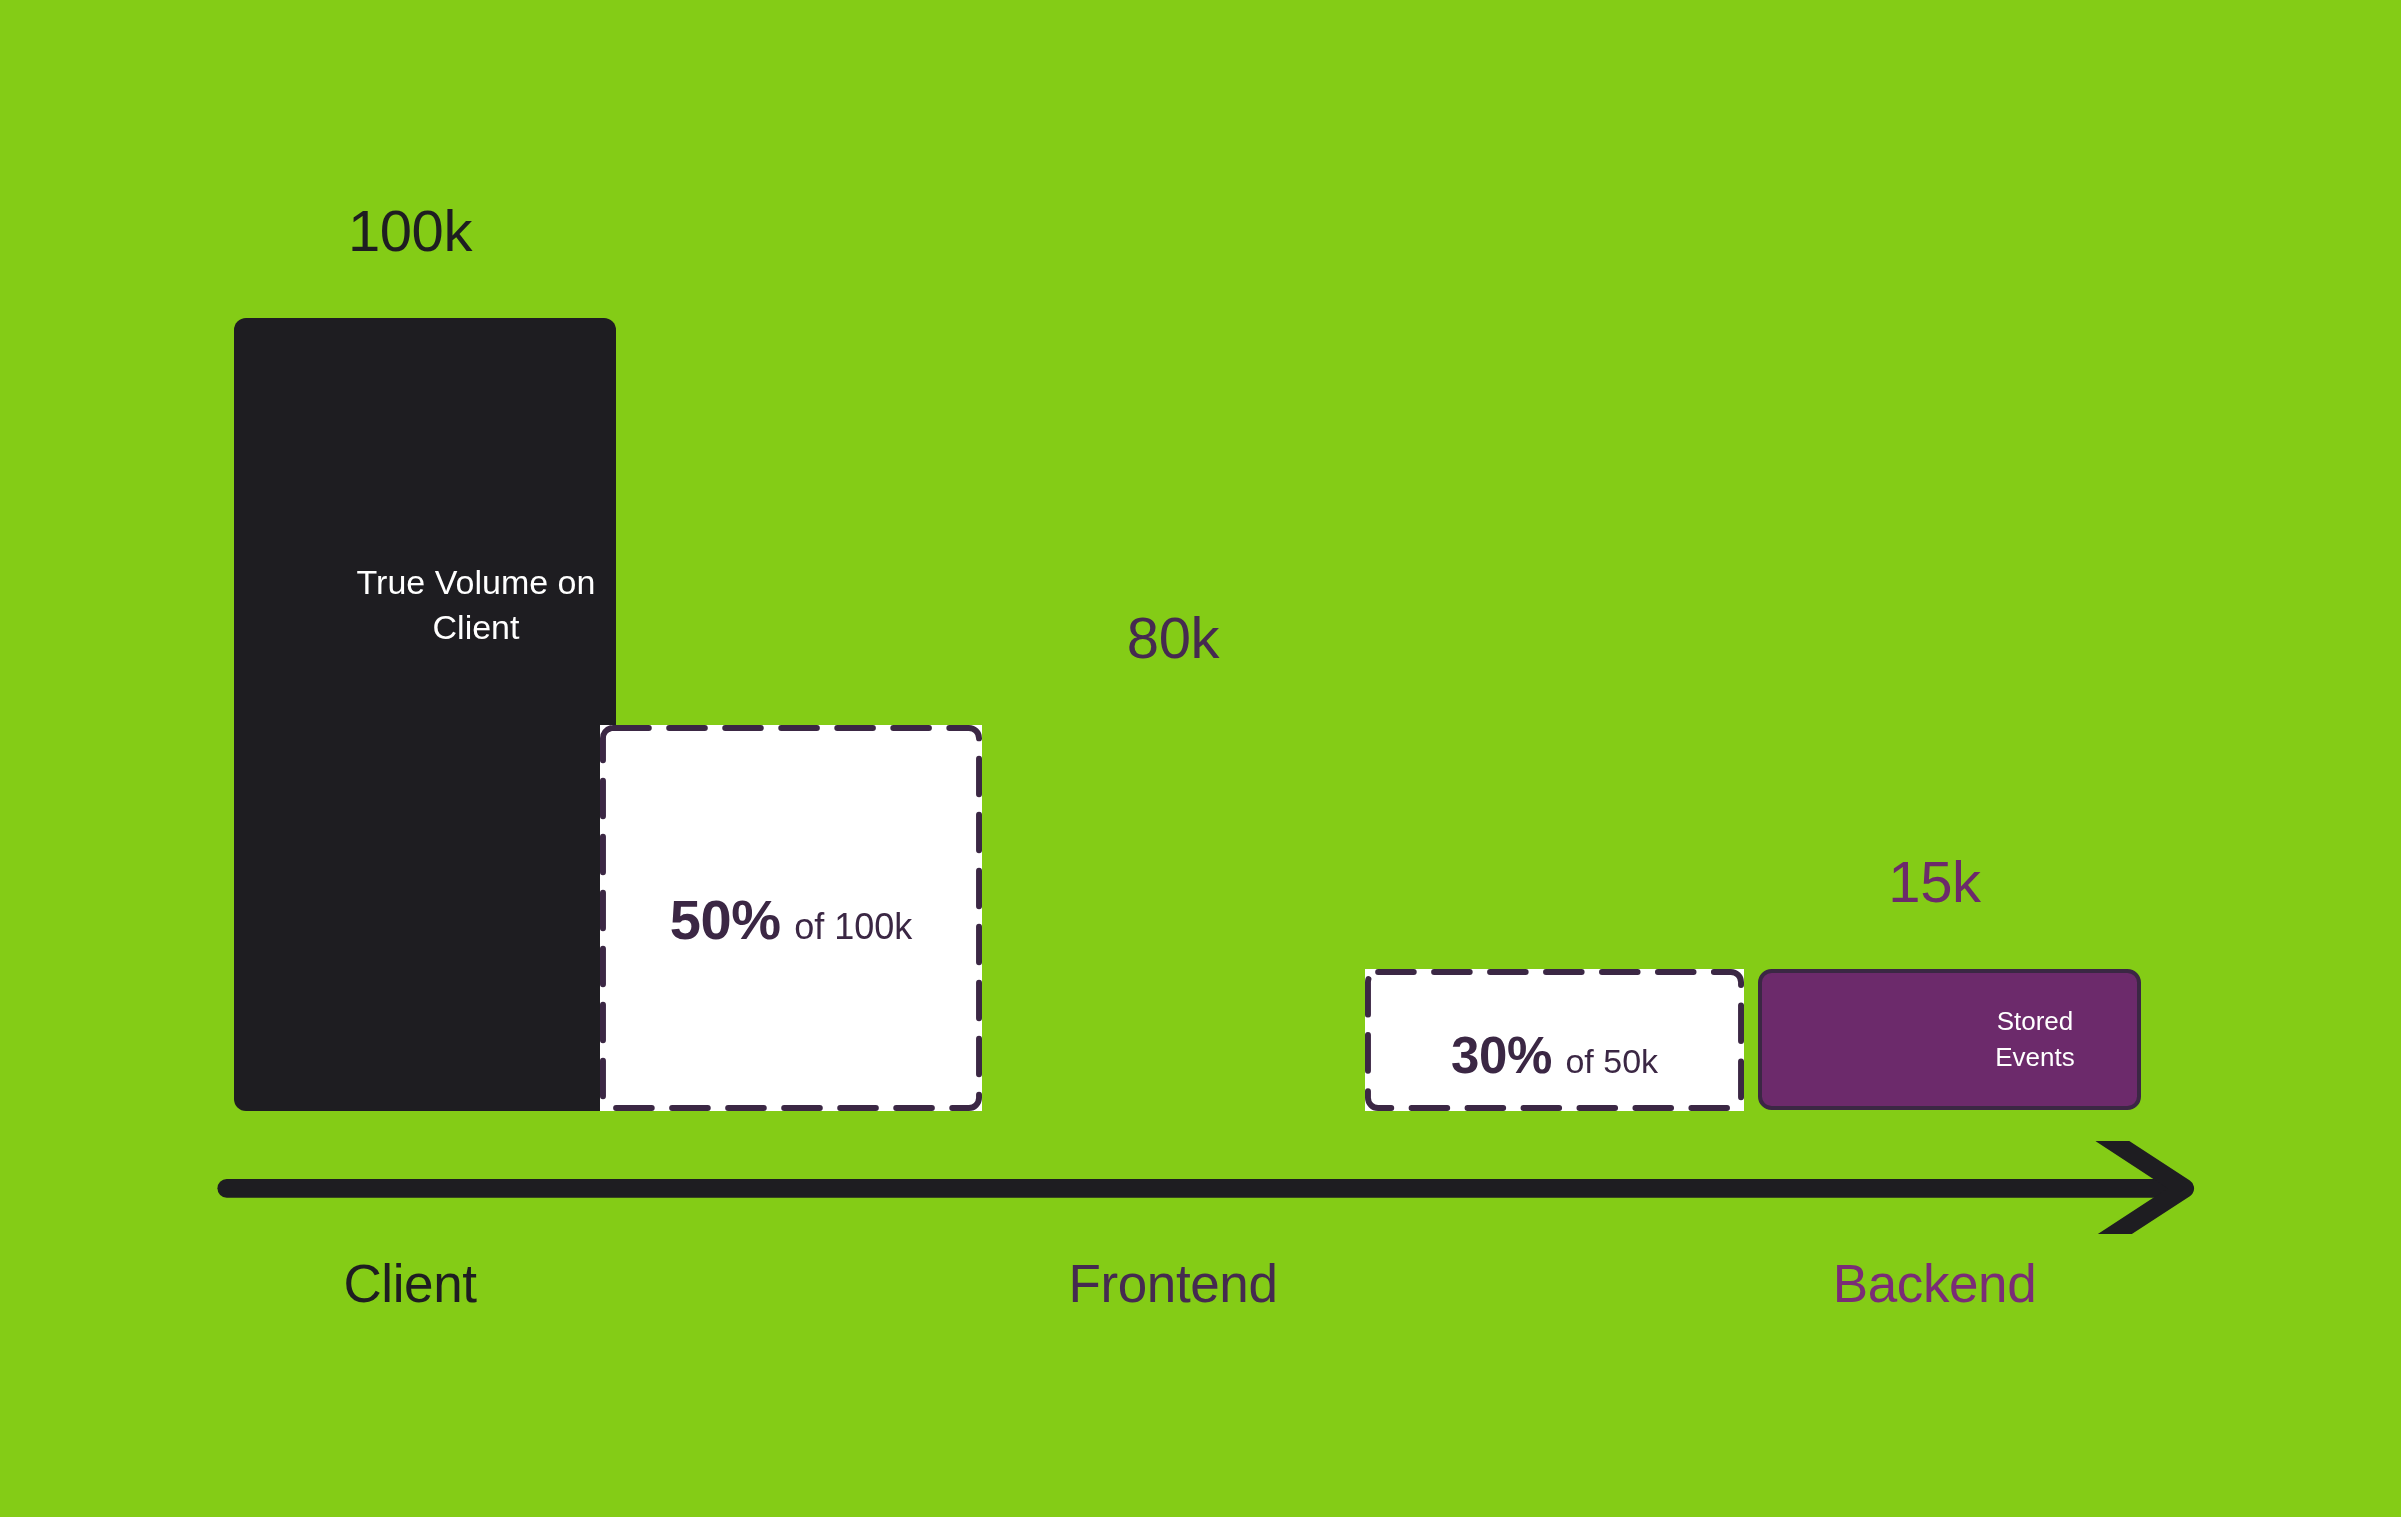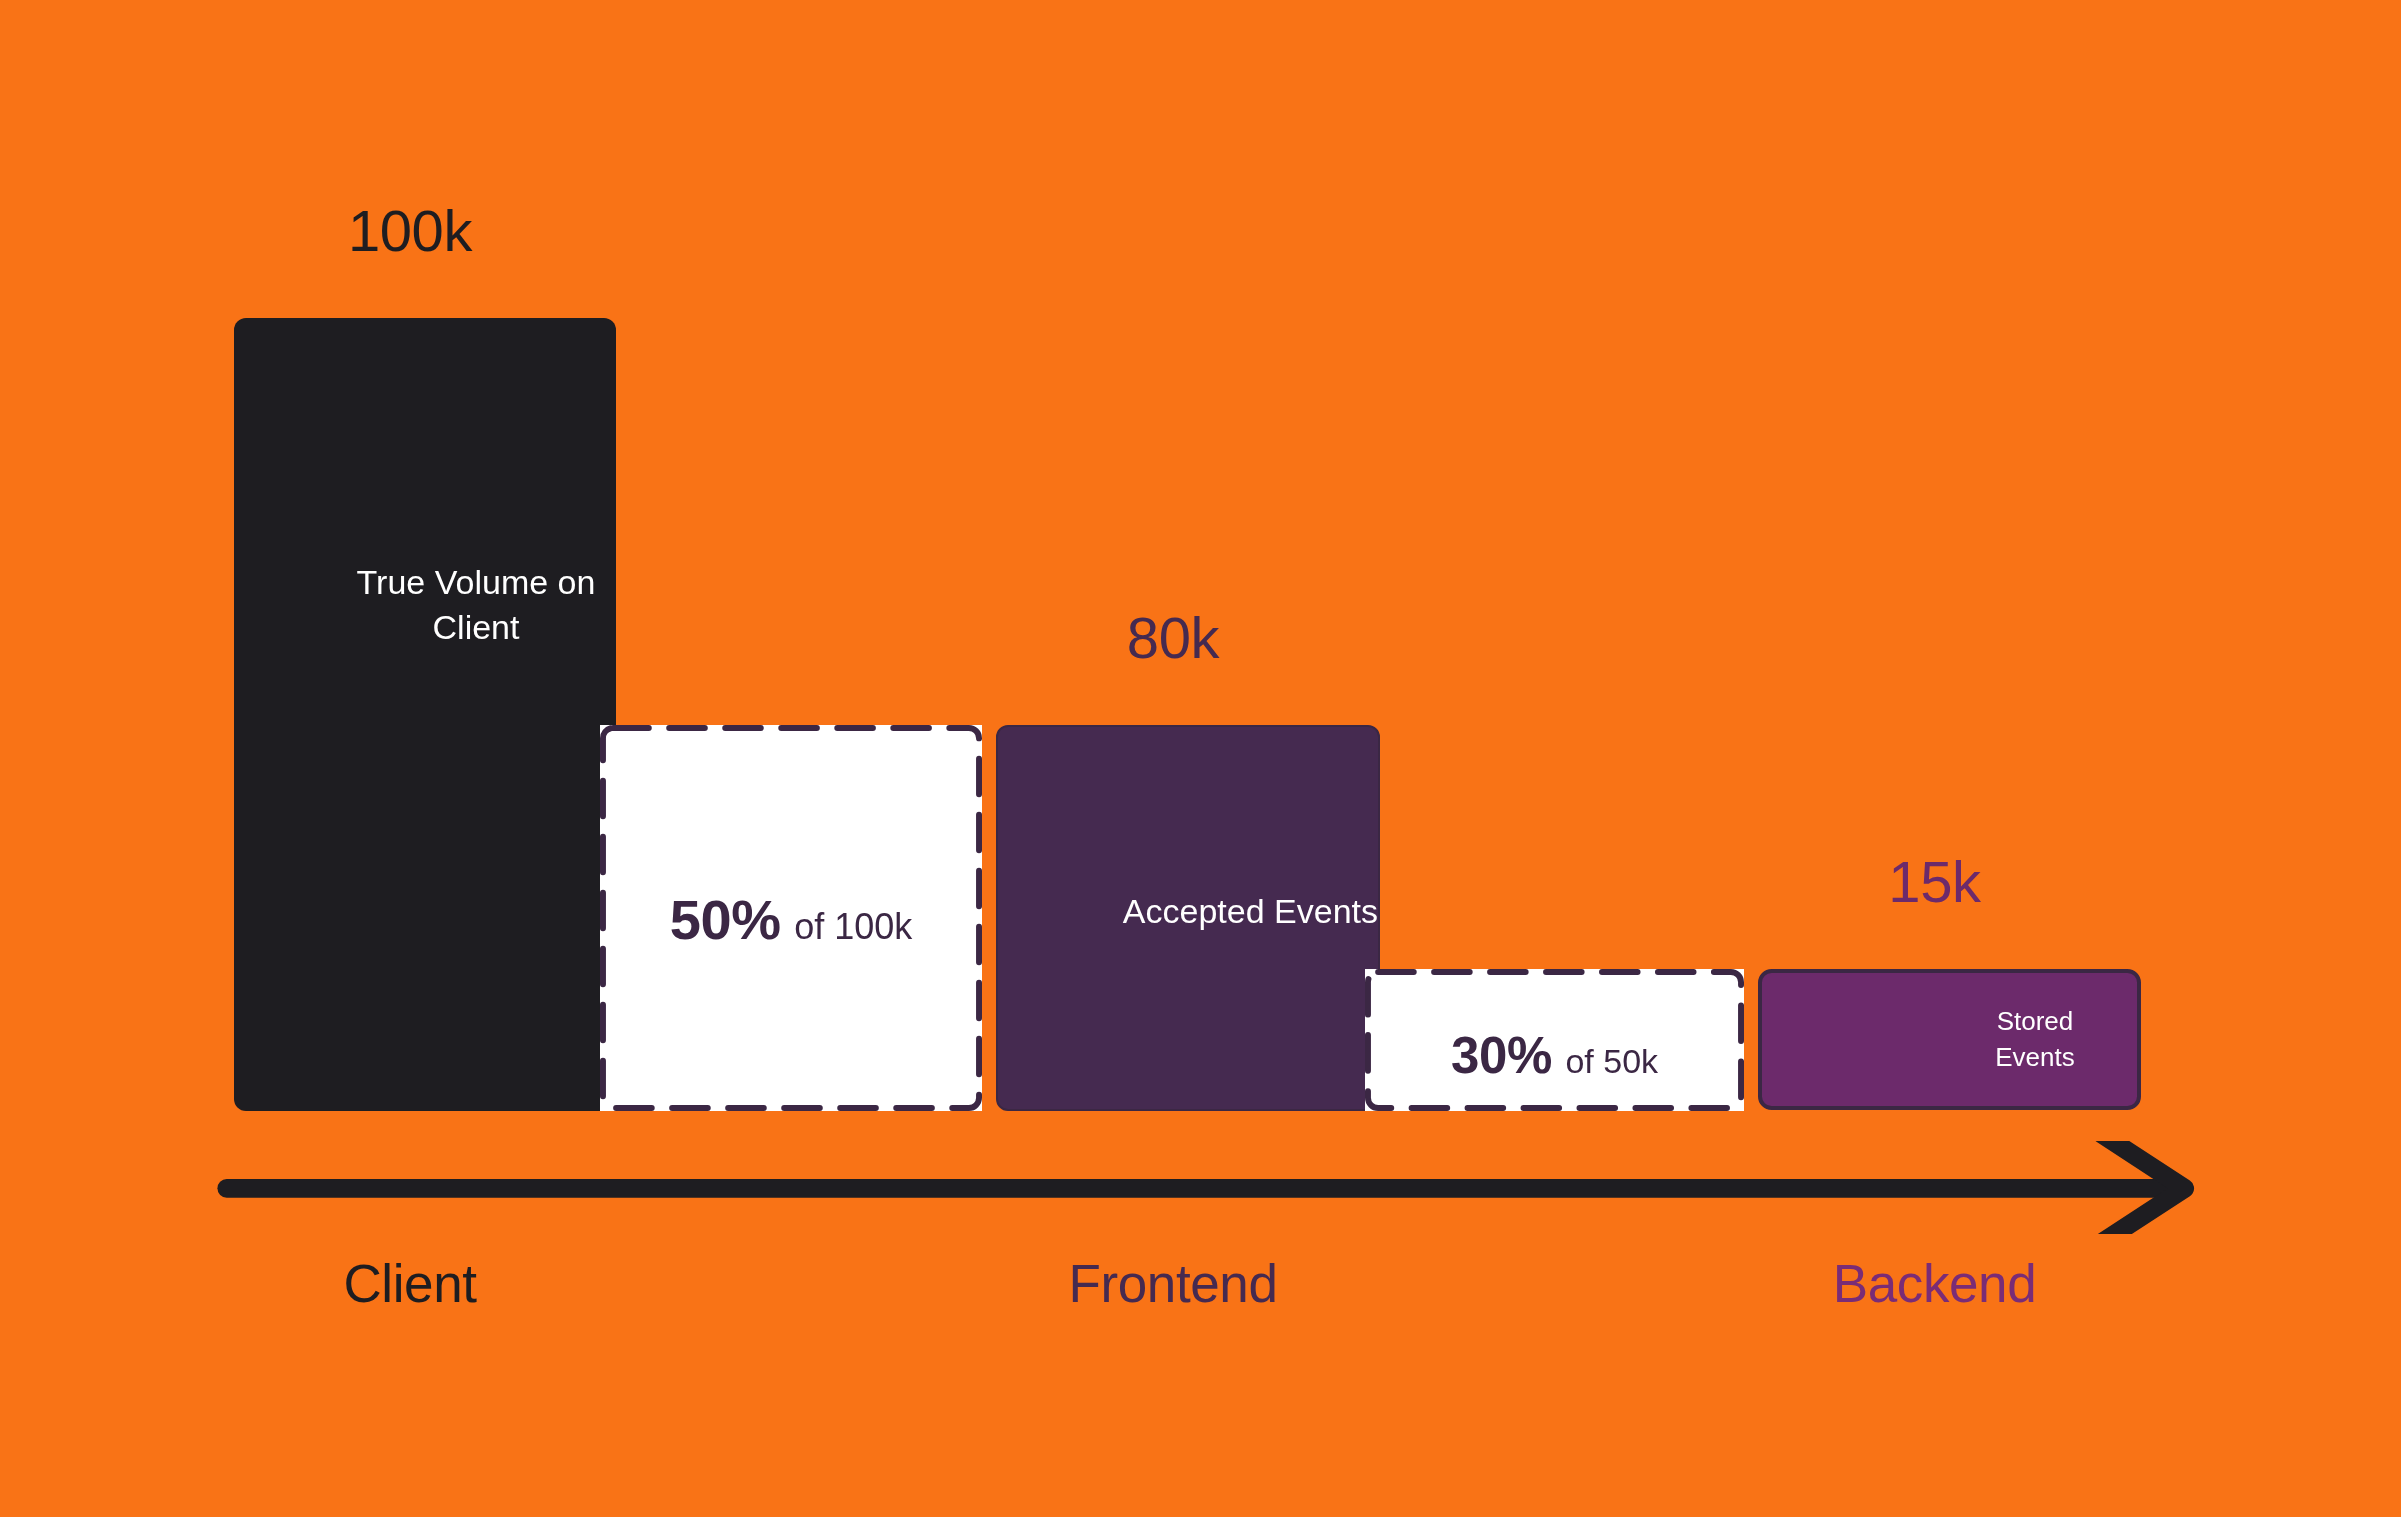--- a/index.html
+++ b/index.html
@@ -10,21 +10,21 @@
   }
   body {
     font-family: "Liberation Sans", sans-serif;
     -webkit-font-smoothing: antialiased;
   }
 
   #stage {
     position: relative;
     width: 2401px;
     height: 1518px;
-    background: #f97316;
+    background: #84cc16;
     overflow: hidden;
   }
 
   
   .bar {
     position: absolute;
     box-sizing: border-box;
     display: flex;
     align-items: center;
     justify-content: flex-end;
@@ -194,23 +194,20 @@
   <div class="dashbox dashbox-1">
     <svg class="dash-svg" viewBox="0 0 450 455" preserveAspectRatio="none">
       <rect x="3.5" y="3.5" width="443" height="448" rx="12" ry="12" fill="none" stroke="#3B2744" stroke-width="7" stroke-dasharray="42 24" stroke-linecap="round"></rect>
     </svg>
     <div class="drop-text">
       <span class="drop-pct">50%</span>
       <span class="drop-of">of 100k</span>
     </div>
   </div>
 
-  <div class="bar bar-frontend">
-    <div class="bar-label">Accepted Events</div>
-  </div>
 
   <div class="dashbox dashbox-2">
     <svg class="dash-svg" viewBox="0 0 447 167" preserveAspectRatio="none">
       <rect x="3.5" y="3.5" width="440" height="160" rx="12" ry="12" fill="none" stroke="#3B2744" stroke-width="7" stroke-dasharray="42 24" stroke-linecap="round"></rect>
     </svg>
     <div class="drop-text">
       <span class="drop-pct">30%</span>
       <span class="drop-of">of 50k</span>
     </div>
   </div>

